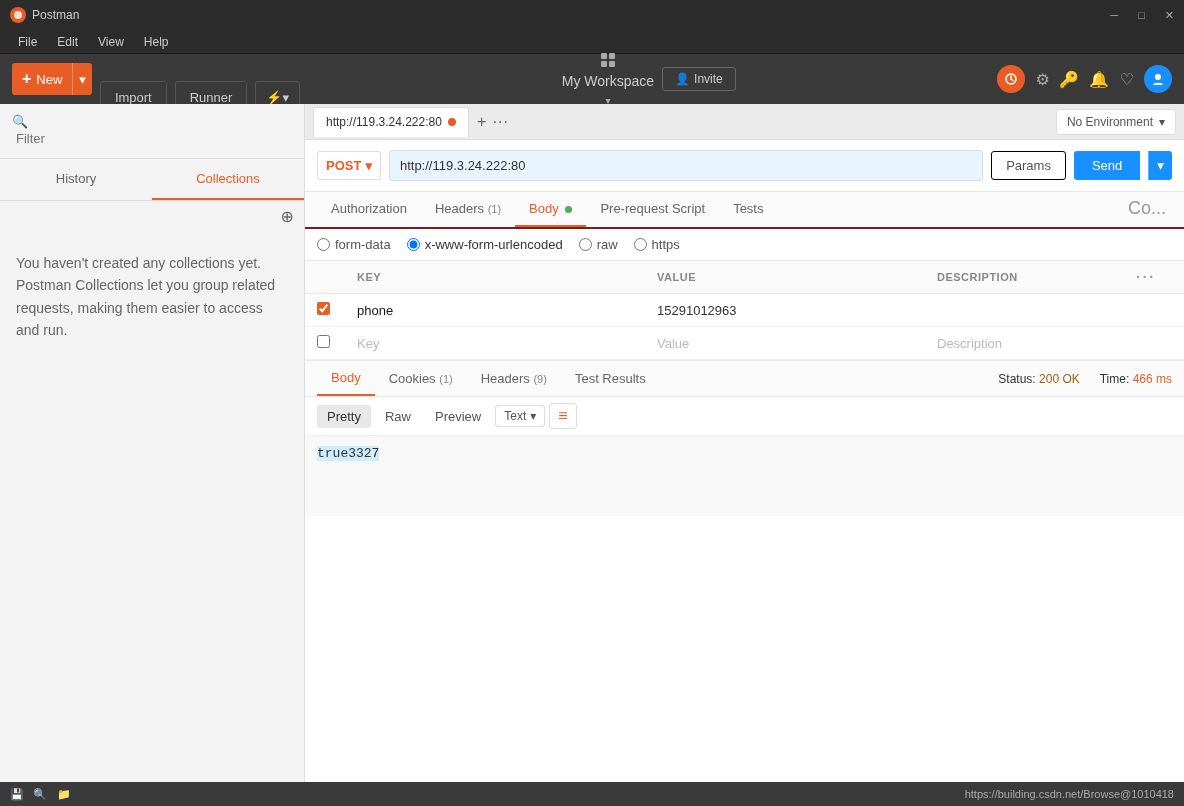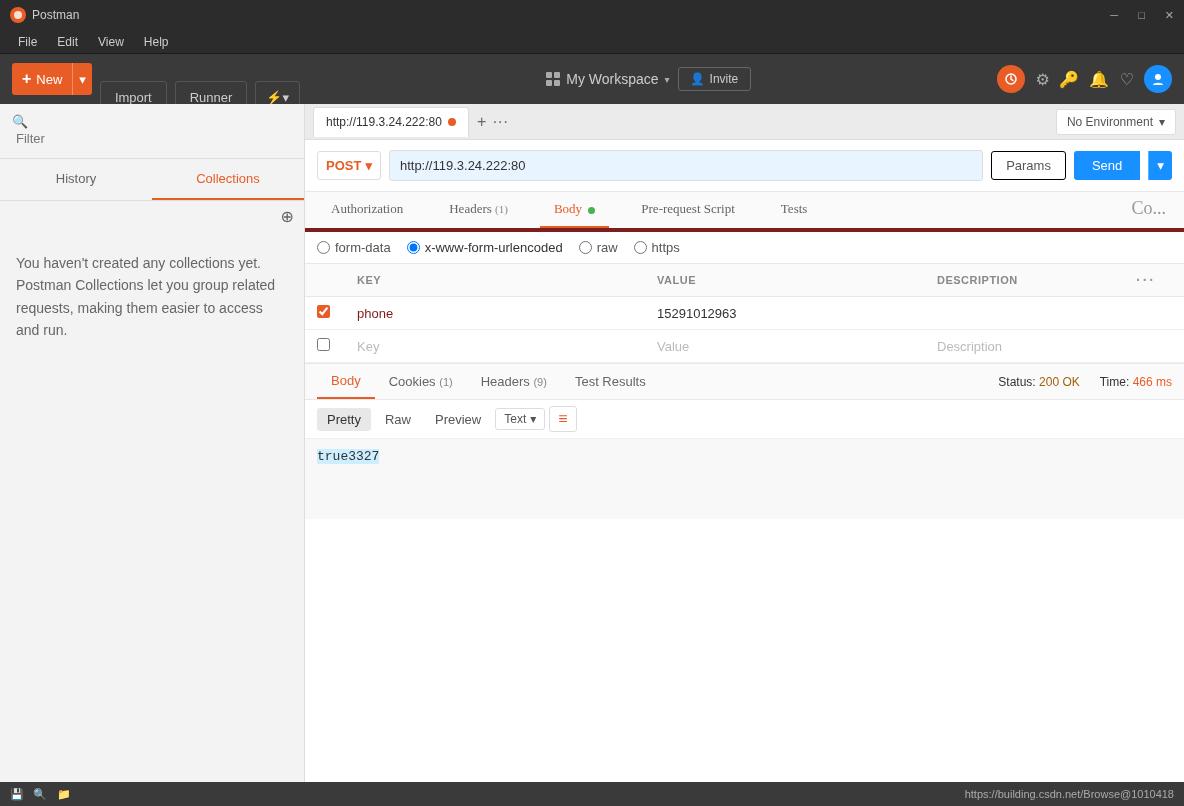--- a/index.html
+++ b/index.html
@@ -76,20 +76,21 @@
     .toolbar-center { flex: 1; display: flex; justify-content: center; align-items: center; gap: 8px; }
     .workspace-btn {
       background: transparent;
       color: #ccc;
       border: none;
       cursor: pointer;
       font-size: 14px;
       display: flex;
       align-items: center;
       gap: 6px;
+      flex-direction: column;
     }
     .workspace-grid { display: grid; grid-template-columns: 1fr 1fr; gap: 2px; width: 14px; height: 14px; }
     .workspace-grid span { background: #aaa; border-radius: 1px; }
     .workspace-chevron { font-size: 10px; color: #aaa; }
 
     .toolbar-right { display: flex; align-items: center; gap: 10px; margin-left: auto; }
     .invite-btn {
       background: transparent;
       color: #ccc;
       border: 1px solid #666;
@@ -239,25 +240,24 @@
       border: none;
       border-left: 1px solid rgba(255,255,255,0.3);
       border-radius: 0 3px 3px 0;
       padding: 7px 8px;
       cursor: pointer;
     }
 
     
     .request-tabs {
       display: flex;
-      border-bottom: 4px solid #7f1d1d;
+      border-bottom: 2px solid #7f1d1d;
       padding: 0 12px;
-      gap: 18px;
+      gap: 0;
       background: #fafafa;
-      font-family: Liberation Serif, serif;
     }
     .req-tab {
       padding: 9px 14px;
       font-size: 13px;
       color: #666;
       cursor: pointer;
       position: relative;
     }
     .req-tab.active {
       color: #e85d26;
@@ -582,21 +582,21 @@
           <th class="value-col">VALUE</th>
           <th class="desc-col">DESCRIPTION</th>
           <th class="actions-col">
             <span class="three-dots">···</span>
           </th>
         </tr>
       </thead>
       <tbody>
         <tr>
           <td class="check-col"><input type="checkbox" checked="" style=""></td>
-          <td style="color:#7f1d1d;">phone</td>
+          <td style="color:#0f172a;">phone</td>
           <td>15291012963</td>
           <td></td>
           <td></td>
         </tr>
         <tr class="empty-row">
           <td class="check-col"><input type="checkbox" style=""></td>
           <td style="color:#bbb;">Key</td>
           <td style="color:#bbb;">Value</td>
           <td style="color:#bbb;">Description</td>
           <td></td>

